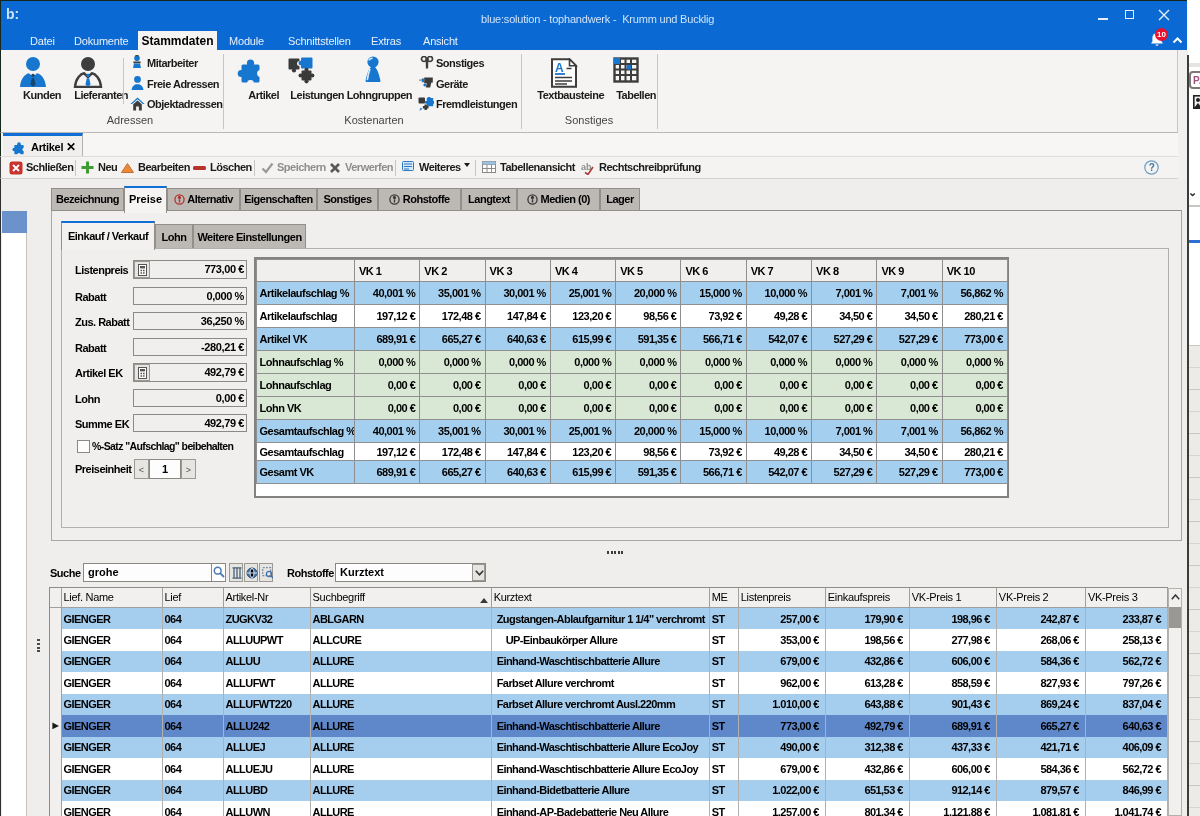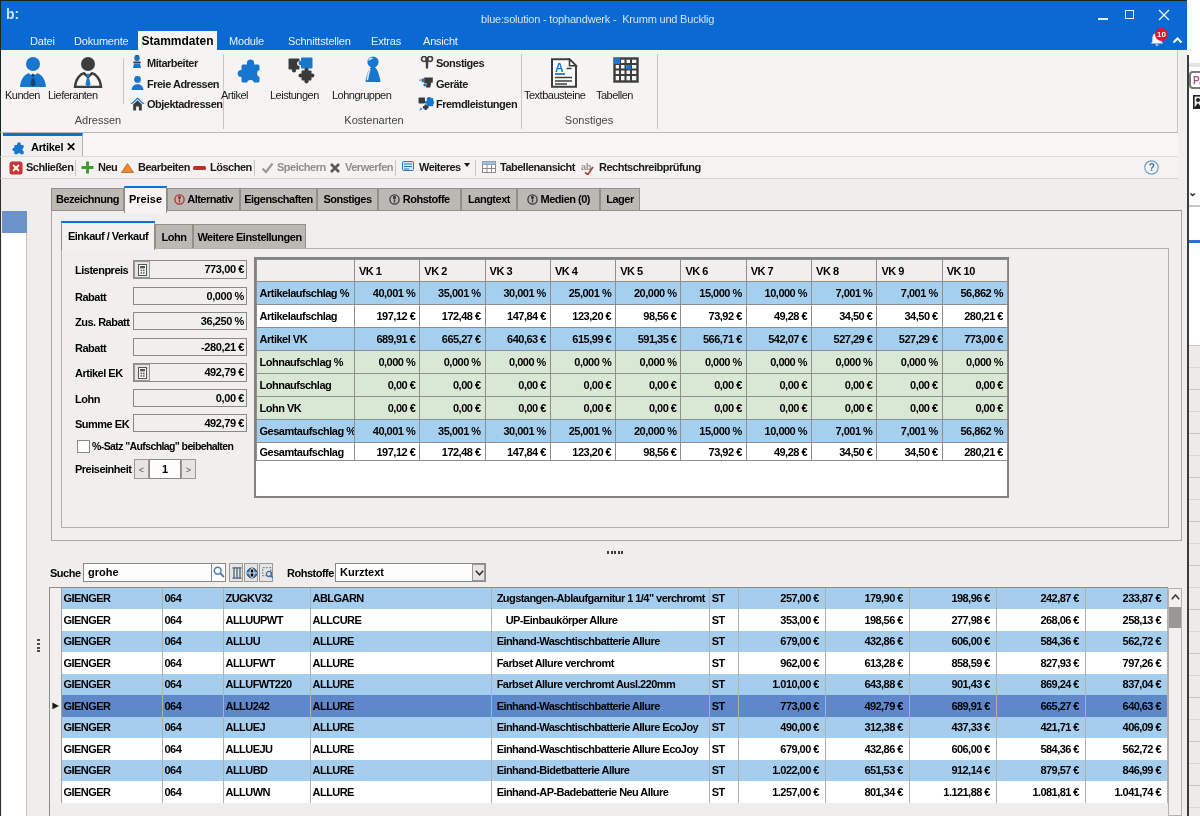--- a/index.html
+++ b/index.html
@@ -9,21 +9,21 @@
 .abs{position:absolute;}
 
 #titlebar{left:0;top:0;width:1187px;height:50px;background:#0a69d2;border-top:1px solid #16281c;border-left:1px solid #16281c;}
 #logo{left:5px;top:5px;color:#cde2f8;font-size:14px;font-weight:bold;}
 #wintitle{left:480px;top:12px;width:240px;color:#cfe3f8;font-size:11px;letter-spacing:-0.2px;white-space:nowrap;}
 
 .menuitem{top:31px;height:19px;color:#e8f1fc;font-size:11px;letter-spacing:-0.2px;line-height:19px;}
 #menuactive{left:137px;top:30px;width:79px;height:20px;background:#f5f4f2;color:#000;text-align:center;line-height:20px;font-size:12px;font-weight:bold;}
 
 #ribbon{left:0;top:50px;width:1178px;height:83px;background:#f5f4f2;border-bottom:1px solid #bbb8b4;border-left:1px solid #16281c;border-right:1px solid #c9c6c2;}
-.riblabel{font-size:11px;font-weight:normal;color:#1a1a1a;text-align:left;letter-spacing:-0.5px;white-space:nowrap;}
+.riblabel{font-size:11px;font-weight:bold;color:#1a1a1a;text-align:right;letter-spacing:-0.5px;white-space:nowrap;}
 .tbtext,.smalltext,.tab,.stab,.flabel{letter-spacing:-0.5px;white-space:nowrap;}
 #vktable td{letter-spacing:-0.5px;}
 #bottomtable td{letter-spacing:-0.55px;}
 #bottomtable th{letter-spacing:-0.3px;}
 .ribgroup{font-size:11px;color:#444;text-align:center;}
 .ribsep{width:1px;background:#c9c6c2;}
 .smalltext{font-size:11px;font-weight:bold;color:#1a1a1a;}
 
 #doctabstrip{left:0;top:133px;width:1178px;height:23px;background:#f7f6f4;border-left:1px solid #16281c;}
 #doctab{left:2px;top:0px;width:80px;height:23px;background:#f0efed;border-top:3px solid #0f6fd7;border-right:1px solid #b5b2ae;}
@@ -146,21 +146,21 @@
    </svg>
   </div>
   <div class="abs smalltext" style="left:146px;top:28px;">Freie Adressen</div>
   <div class="abs" style="left:129px;top:47px;">
    <svg width="15" height="14" viewBox="0 0 15 14">
     <path d="M7.5 0.5 L14.6 7 L12.8 7 L7.5 2.2 L2.2 7 L0.4 7 Z" fill="#1777ce"></path>
     <path d="M3.2 7.2 L7.5 3.4 L11.8 7.2 V13.4 H8.9 V9.6 H6.1 V13.4 H3.2 Z" fill="#3d3d3d"></path>
    </svg>
   </div>
   <div class="abs smalltext" style="left:146px;top:48px;">Objektadressen</div>
-  <div class="abs ribgroup" style="left:44px;top:64px;width:106px;">Adressen</div>
+  <div class="abs ribgroup" style="left:76px;top:64px;width:106px;">Adressen</div>
   <div class="abs ribsep" style="left:222px;top:4px;height:75px;"></div>
 
   <div class="abs" style="left:236px;top:7px;">
    <svg width="27" height="27" viewBox="0 0 27 27">
     <rect x="4.5" y="7.5" width="18" height="18" rx="1.5" fill="#1777ce"></rect>
     <circle cx="13.5" cy="6.2" r="3.6" fill="#1777ce"></circle>
     <circle cx="4.2" cy="16.5" r="3.5" fill="#1777ce"></circle>
     <circle cx="23.5" cy="16.5" r="3.4" fill="#f5f4f2"></circle>
     <circle cx="13.5" cy="26.5" r="3.4" fill="#f5f4f2"></circle>
    </svg>
@@ -496,20 +496,33 @@
                 <td class="vkv">172,48 €</td>
                 <td class="vkv">147,84 €</td>
                 <td class="vkv">123,20 €</td>
                 <td class="vkv">98,56 €</td>
                 <td class="vkv">73,92 €</td>
                 <td class="vkv">49,28 €</td>
                 <td class="vkv">34,50 €</td>
                 <td class="vkv">34,50 €</td>
                 <td class="vkv">280,21 €</td>
               </tr>
+    <tr class="rowb" style="height:23px;">
+                <td class="vkl">Gesamt VK</td>
+                <td class="vkv">689,91 €</td>
+                <td class="vkv">665,27 €</td>
+                <td class="vkv">640,63 €</td>
+                <td class="vkv">615,99 €</td>
+                <td class="vkv">591,35 €</td>
+                <td class="vkv">566,71 €</td>
+                <td class="vkv">542,07 €</td>
+                <td class="vkv">527,29 €</td>
+                <td class="vkv">527,29 €</td>
+                <td class="vkv">773,00 €</td>
+              </tr>
    </tbody>
           </table>
    </div>
   </div>
 
   <div class="abs" style="left:606px;top:372px;width:18px;height:2.5px;background:repeating-linear-gradient(90deg,#3c3c3c 0 2px,transparent 2px 3.6px);"></div>
 
   <div class="abs flabel" style="left:49px;top:388px;">Suche</div>
   <div class="abs" style="left:82px;top:384px;width:143px;height:19px;background:#fdfdfd;border:1px solid #8a8883;"></div>
   <div class="abs" style="left:87px;top:387px;font-size:11px;font-weight:bold;">grohe</div>
@@ -548,20 +561,34 @@
             <col style="width:181px;">
             <col style="width:218px;">
             <col style="width:29px;">
             <col style="width:87px;">
             <col style="width:84px;">
             <col style="width:87px;">
             <col style="width:89px;">
             <col style="width:82px;">
           </colgroup>
    <tbody>
+            <tr>
+              <th class="gut"></th>
+              <th>Lief. Name</th>
+              <th>Lief</th>
+              <th>Artikel-Nr</th>
+              <th>Suchbegriff <span style="float:right;margin-top:7px;width:0;height:0;border-left:4px solid transparent;border-right:4px solid transparent;border-bottom:5px solid #3a3a3a;"></span></th>
+              <th>Kurztext</th>
+              <th>ME</th>
+              <th>Listenpreis</th>
+              <th>Einkaufspreis</th>
+              <th>VK-Preis 1</th>
+              <th>VK-Preis 2</th>
+              <th>VK-Preis 3</th>
+            </tr>
    <tr class="br">
               <td class="gut"></td>
               <td>GIENGER</td>
               <td>064</td>
               <td>ZUGKV32</td>
               <td>ABLGARN</td>
               <td style="padding-left:5px;">Zugstangen-Ablaufgarnitur 1 1/4"  verchromt</td>
               <td>ST</td>
               <td class="num">257,00 €</td>
               <td class="num">179,90 €</td>

